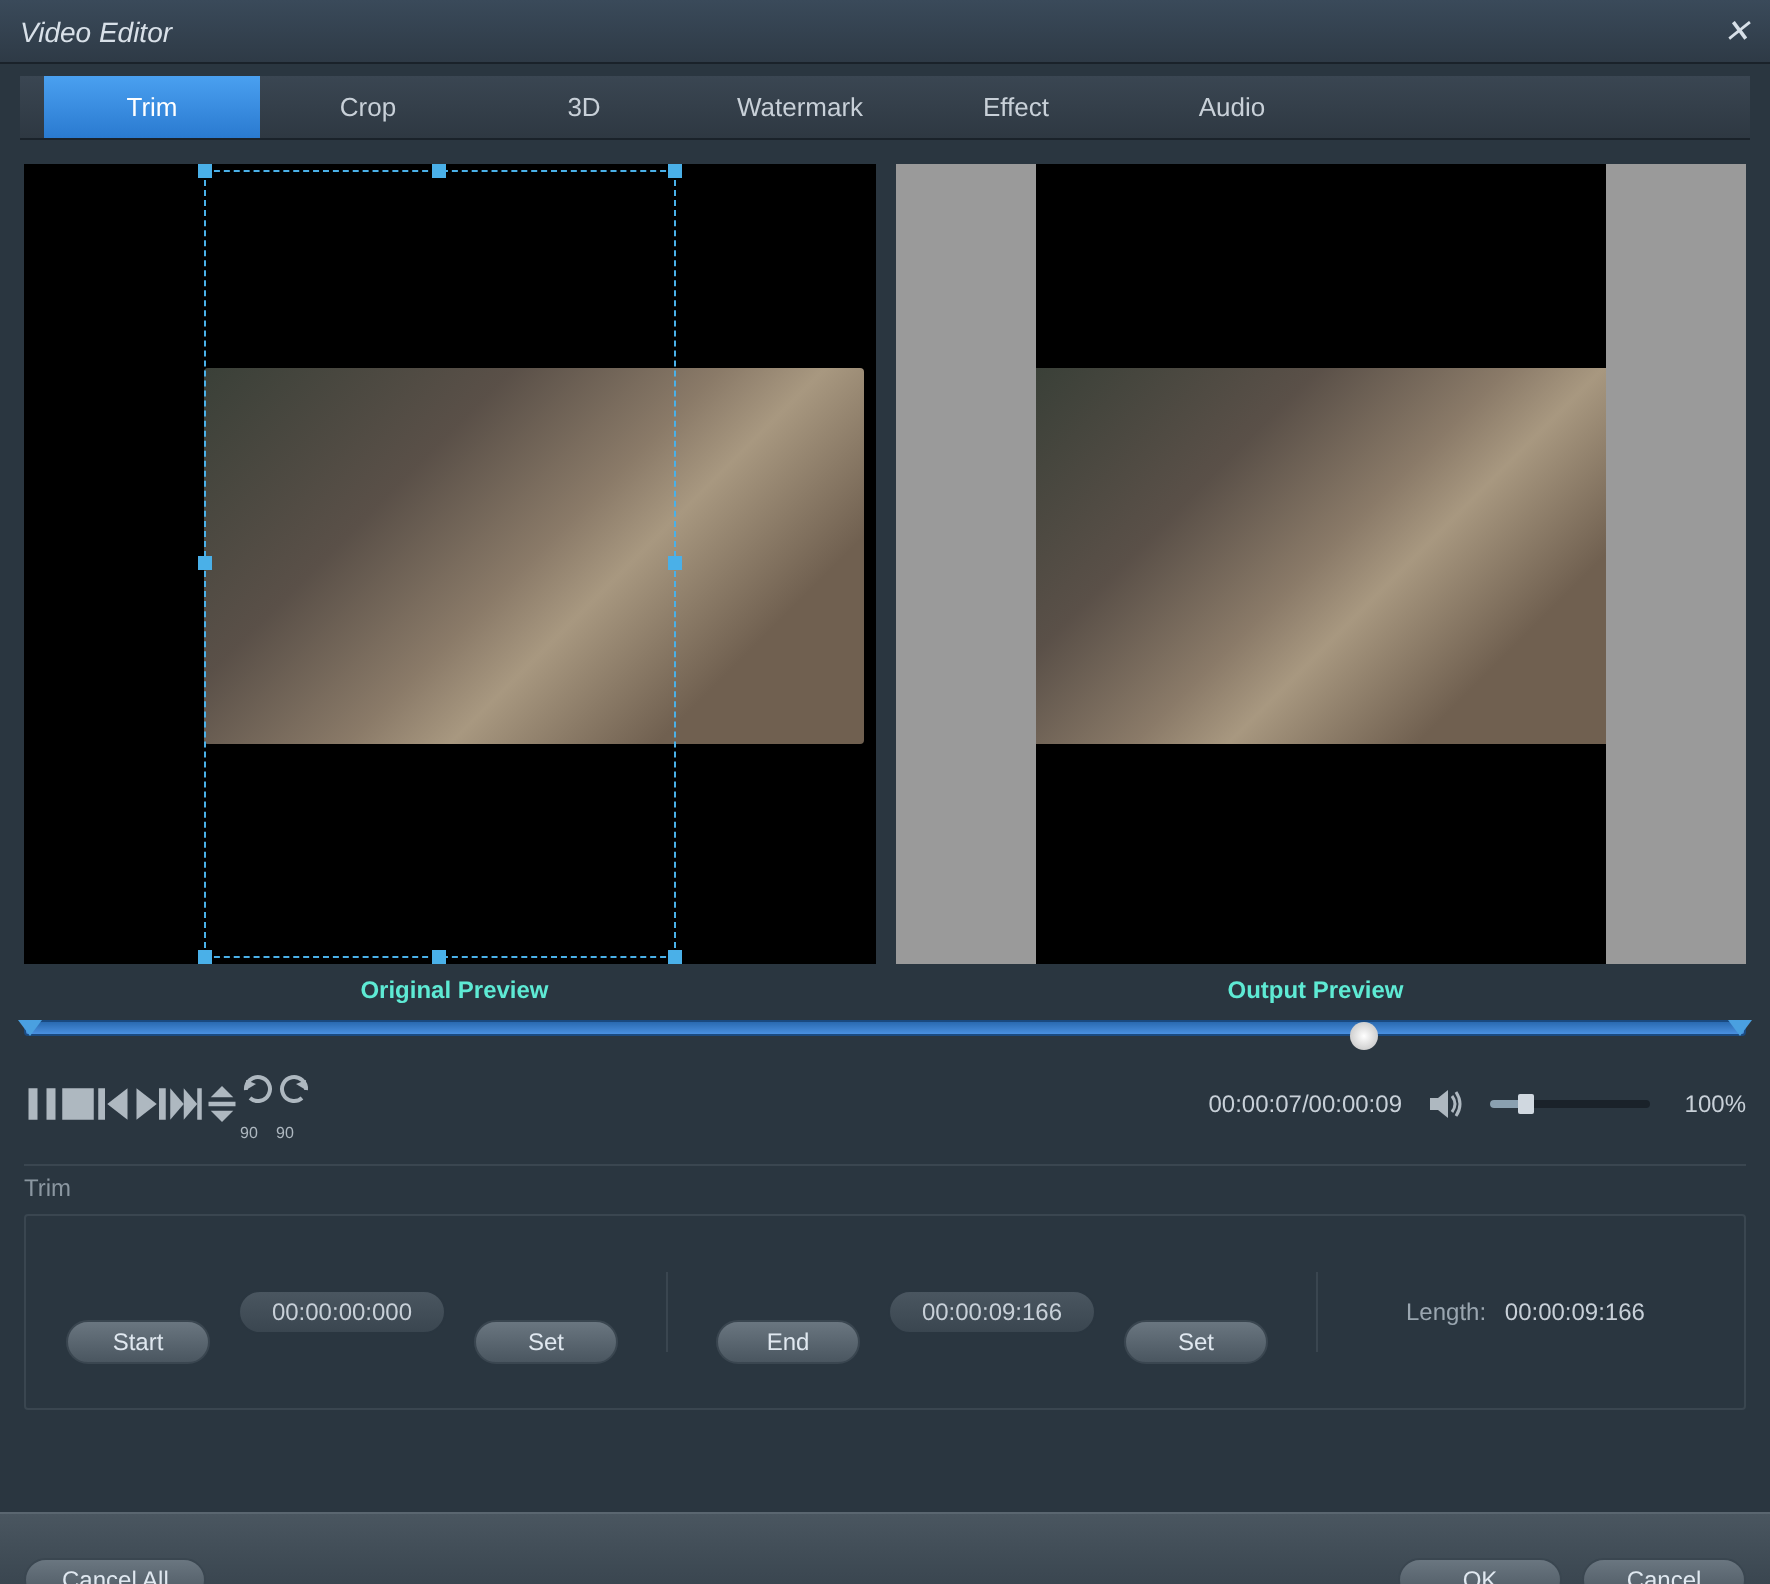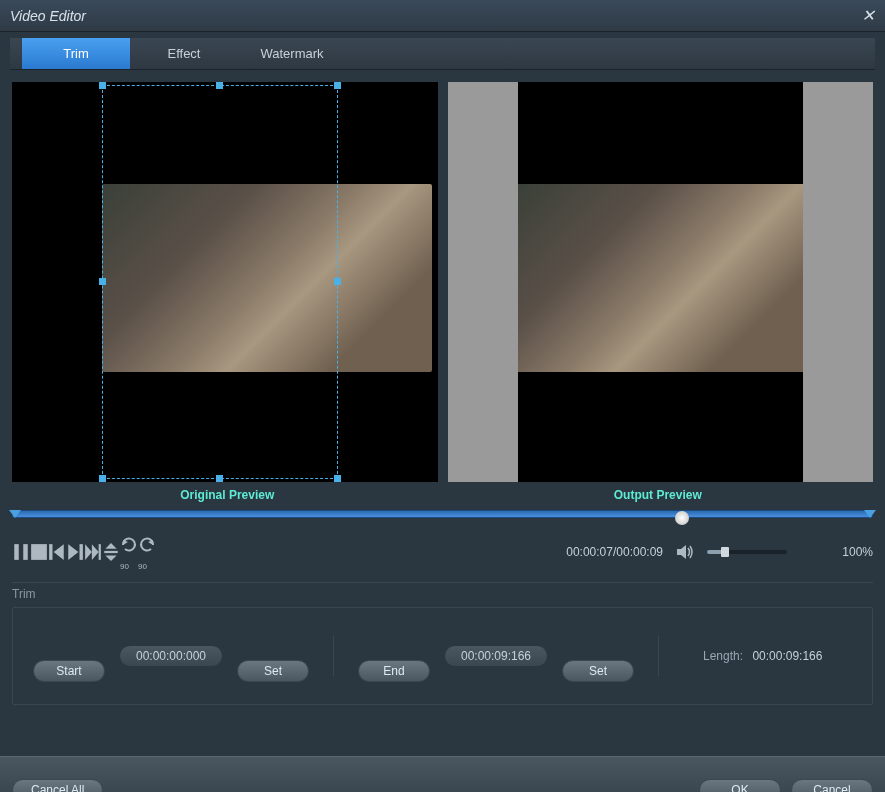--- a/index.html
+++ b/index.html
@@ -118,21 +118,21 @@
 .ctrl-icon svg { width:18px; height:18px; display:block; }
 .rot-label { font-size:8px; color:#aeb8c0; position:relative; top:4px; }
 .spacer { flex:1; }
 .timecode { color:#c8d0d8; font-size:12px; }
 .vol-icon svg{width:20px;height:20px;}
 .vol-slider {
   width: 80px; height:4px; background:#1a222a; position:relative; border-radius:2px;
 }
 .vol-slider .fill { height:100%; width:20%; background:#8aa0b0; border-radius:2px; }
 .vol-slider .knob { position:absolute; left:18%; top:-3px; width:8px;height:10px;background:#d0d8e0;border-radius:1px; }
-.vol-pct { color:#c8d0d8; font-size:12px; min-width:36px; text-align:right;margin-left:38px; }
+.vol-pct { color:#c8d0d8; font-size:12px; min-width:36px; text-align:right; }
 .trim-section {
   margin: 14px 12px 0 12px;
   border-top: 1px solid #3a4650;
   padding-top: 4px;
 }
 .trim-label { color:#8a96a0; font-size:12px; margin-bottom: 6px; }
 .trim-box {
   border: 1px solid #3a4650;
   border-radius: 2px;
   padding: 22px 20px;
@@ -178,22 +178,25 @@
 </head>
 <body>
 
 <div class="titlebar">
   <div class="title">Video Editor</div>
   <div class="close">✕</div>
 </div>
 
 <div class="tabs">
   <div class="tab active">Trim</div>
+  <div class="tab">Crop</div>
+  <div class="tab">3D</div>
+  <div class="tab">Watermark</div>
   <div class="tab">Effect</div>
-  <div class="tab">Watermark</div>
+  <div class="tab">Audio</div>
 </div>
 
 <div class="previews">
   <div class="preview-panel">
     <div class="vid-thumb"></div>
     <div class="crop-box">
       <div class="crop-handle ch-tl"></div>
       <div class="crop-handle ch-t"></div>
       <div class="crop-handle ch-tr"></div>
       <div class="crop-handle ch-l"></div>

